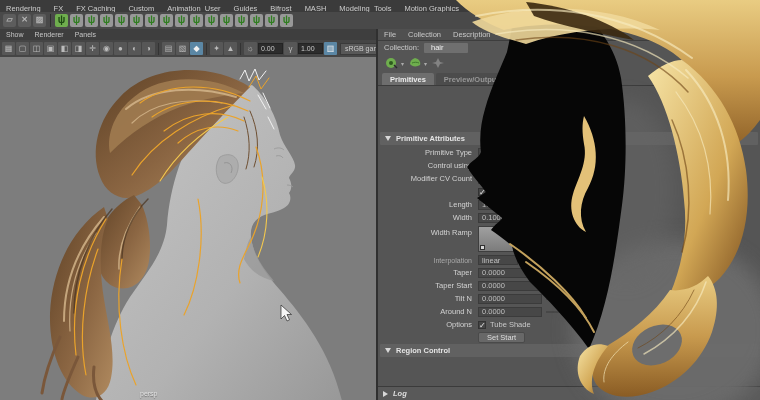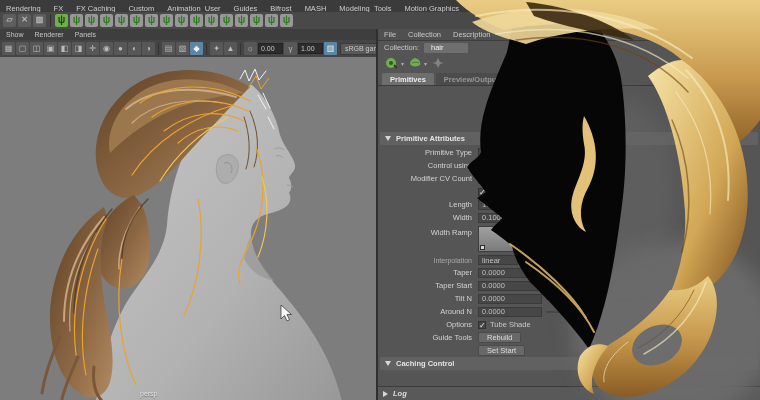--- a/index.html
+++ b/index.html
@@ -350,31 +350,27 @@
       <span class="afield">0.0000</span>
       <span class="slider-groove"></span>
     </div>
 
     <div class="arow">
       <span class="alabel">Options</span>
       <span class="acheck">✓</span>
       <span>Tube Shade</span>
     </div>
     <div class="arow">
-      <span class="alabel">Guide Tools</span>
-      <span class="abtn">Rebuild</span>
-    </div>
-    <div class="arow">
       <span class="alabel"></span>
       <span class="abtn">Set Start</span>
     </div>
 
     <div class="asect">
       <span class="tri-down"></span>
-      <span>Caching Control</span>
+      <span>Region Control</span>
     </div>
 
     <div class="logbar">
       <span class="tri-right"></span>
       <span>Log</span>
     </div>
   </div>
 
   <div class="render-overlay">
     <svg width="384" height="400" viewBox="0 0 384 400">

